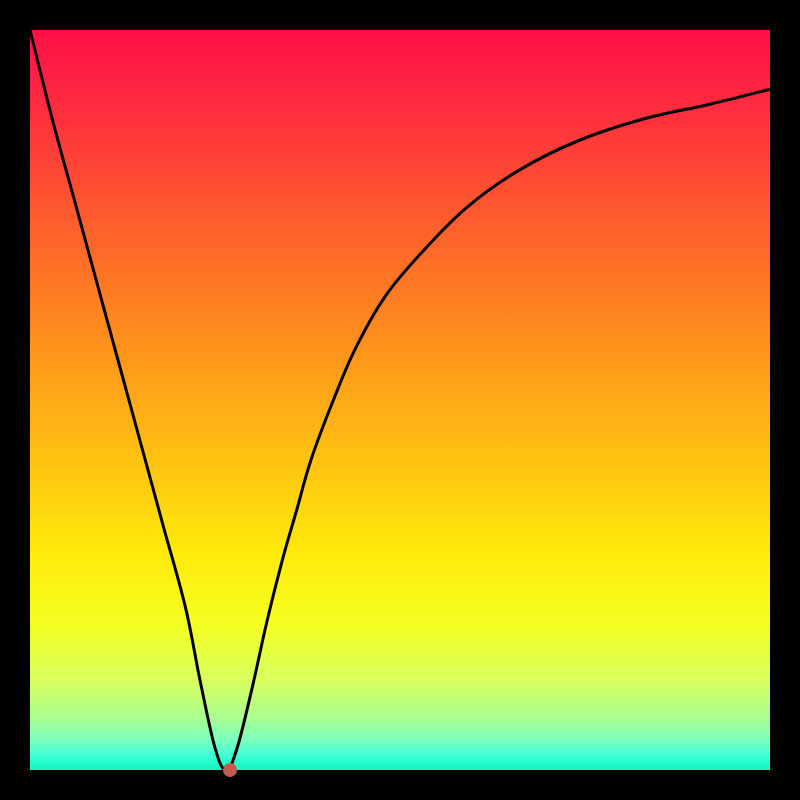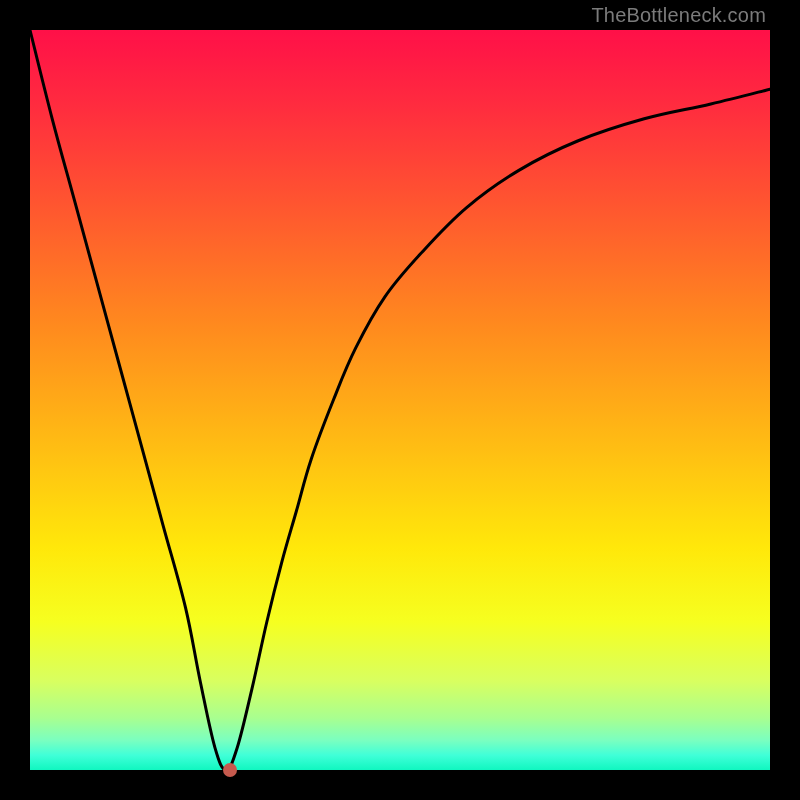--- a/index.html
+++ b/index.html
@@ -68,14 +68,13 @@
 </head>
 <body>
 
 <div class="frame">
   <div class="plot">
     <svg class="curve" viewBox="0 0 740 740" preserveAspectRatio="none">
       <path id="curve-path" fill="none" stroke="#000" stroke-width="3" stroke-linecap="round" stroke-linejoin="round" d="M 0 0 C 3.9959999999999996 15.983999999999991, 14.208 58.16399999999997, 22.2 88.79999999999995 C 30.192 119.43599999999994, 36.408 140.89599999999993, 44.4 170.19999999999993 C 52.391999999999996 199.50399999999993, 58.608 222.29599999999996, 66.6 251.59999999999997 C 74.592 280.904, 80.80799999999999 303.6959999999999, 88.8 332.99999999999994 C 96.792 362.304, 103.008 385.096, 111 414.4 C 118.992 443.70399999999995, 125.20799999999998 466.4959999999999, 133.2 495.79999999999995 C 141.19199999999998 525.1039999999999, 148.74 549.2280000000001, 155.4 577.2 C 162.06 605.172, 164.872 625.892, 170.20000000000002 651.2 C 175.52800000000002 676.508, 180.338 701.8159999999999, 185 717.8 C 189.662 733.784, 192.104 740, 196.10000000000002 740 C 200.09600000000003 740, 202.538 732.452, 207.20000000000002 717.8 C 211.86200000000002 703.1479999999999, 216.672 681.244, 222 658.6 C 227.328 635.956, 231.472 614.644, 236.8 592 C 242.12800000000001 569.356, 246.27200000000002 552.78, 251.60000000000002 532.8 C 256.928 512.8199999999999, 261.072 499.64799999999997, 266.4 481 C 271.72799999999995 462.35200000000003, 274.53999999999996 449.18, 281.2 429.2 C 287.86 409.21999999999997, 295.40799999999996 389.98, 303.4 370 C 311.392 350.02, 316.276 336.84800000000007, 325.6 318.20000000000005 C 334.92400000000004 299.552, 343.212 283.716, 355.2 266.4 C 367.188 249.08399999999997, 377.54800000000006 237.98399999999998, 392.20000000000005 222 C 406.85200000000003 206.01600000000002, 419.284 192.25200000000004, 436.59999999999997 177.60000000000002 C 453.91599999999994 162.948, 468.42 152.5879999999999, 488.40000000000003 140.5999999999999 C 508.38000000000005 128.6119999999999, 524.956 120.32399999999998, 547.6 111 C 570.244 101.67600000000002, 590.2239999999999 95.45999999999995, 614.1999999999999 88.79999999999995 C 638.1759999999999 82.13999999999996, 658.1560000000001 79.328, 680.8000000000001 74 C 703.4440000000001 68.672, 729.344 61.86399999999995, 740 59.19999999999993"></path>
     </svg>
     <div class="marker" id="marker" style="left: 199.8px; top: 740px; background: rgb(198, 90, 78);"></div>
   </div>
-  <div class="watermark">TheBottleneck.com</div>
 </div>
 
 </body></html>

